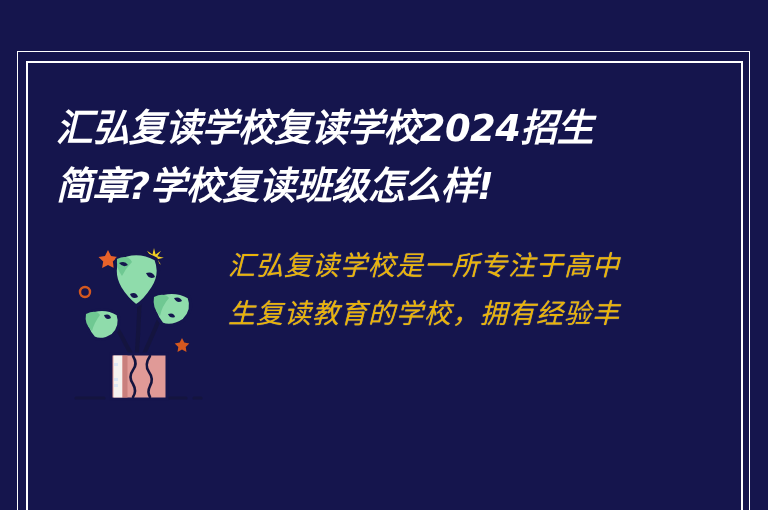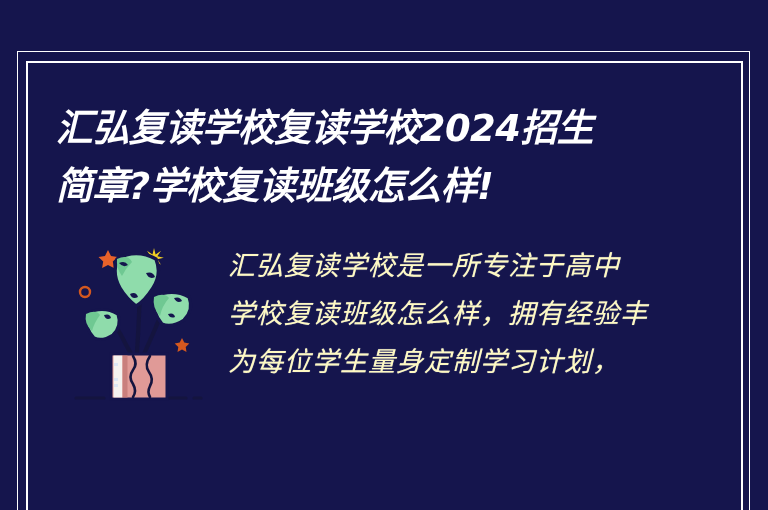--- a/index.html
+++ b/index.html
@@ -58,21 +58,21 @@
     white-space: nowrap;
   }
   .headline .hl-line { display: block; }
 
   
   .body-copy {
     position: absolute;
     left: 228px;
     top: 206px;
     width: 432px;
-    color: #fef9c3;
+    color: #eab308;
     font-size: 27px;
     line-height: 48px;
     font-style: italic;
     font-family: "DejaVu Serif", "Liberation Serif", serif;
     letter-spacing: 1px;
     text-shadow: 0 0 1px rgba(255,255,255,0.55);
   }
   .body-copy .bc-line { display: block; white-space: nowrap; }
 
   
@@ -165,17 +165,16 @@
       <g stroke="#14143f" stroke-width="3" stroke-linecap="round">
         <line x1="6" y1="166" x2="34" y2="166"></line>
         <line x1="100" y1="166" x2="116" y2="166"></line>
         <line x1="124" y1="166" x2="131" y2="166"></line>
       </g>
     </svg>
   </div>
 
   <div class="body-copy">
     <span class="bc-line">汇弘复读学校是一所专注于高中</span>
-    <span class="bc-line">学校复读班级怎么样，拥有经验丰</span>
-    <span class="bc-line">为每位学生量身定制学习计划，</span>
+    <span class="bc-line">生复读教育的学校，拥有经验丰</span>
   </div>
 
 </div>
 
 </body></html>

